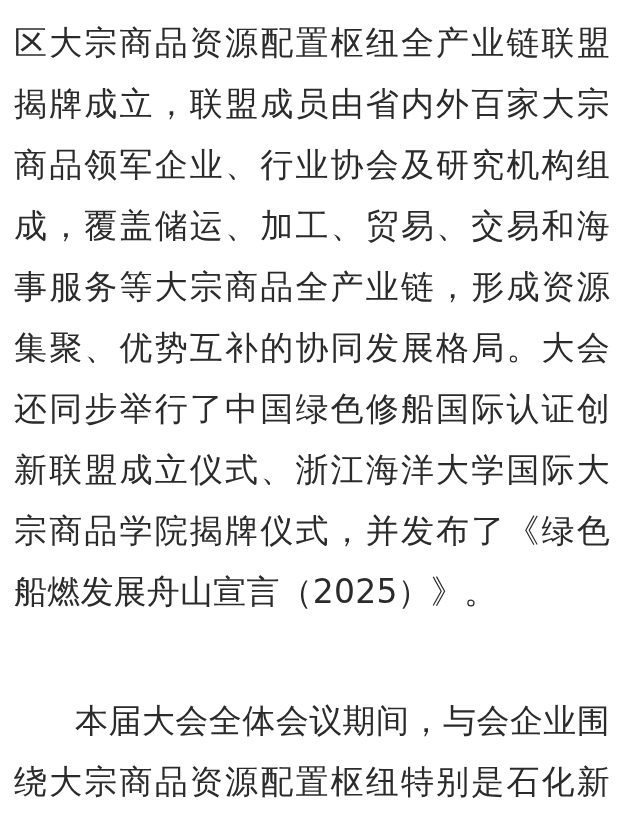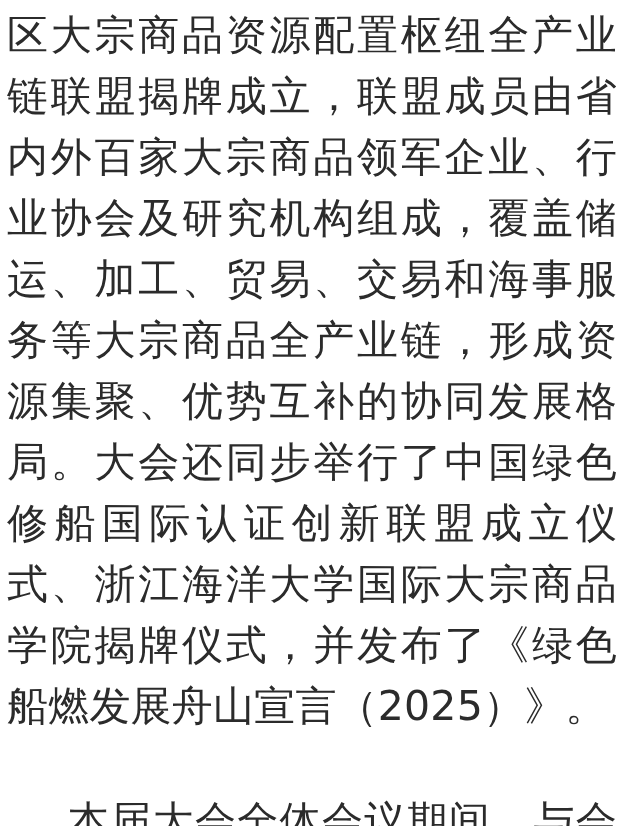--- a/index.html
+++ b/index.html
@@ -18,23 +18,23 @@
     width: 624px;
     height: 826px;
     background: #ffffff;
     box-sizing: border-box;
     padding: 0;
   }
   .article-body {
     padding: 0 2px;
   }
   .para {
-    margin: 5px;
+    margin: 12px;
     color: #2b2b2b;
-    font-size: 41px;
+    font-size: 33px;
     line-height: 61px;
     letter-spacing: 0.2px;
     text-align: justify;
     text-justify: inter-character;
     font-weight: 400;
     word-break: break-all;
   }
   .para-first {
     
     text-indent: 0;

